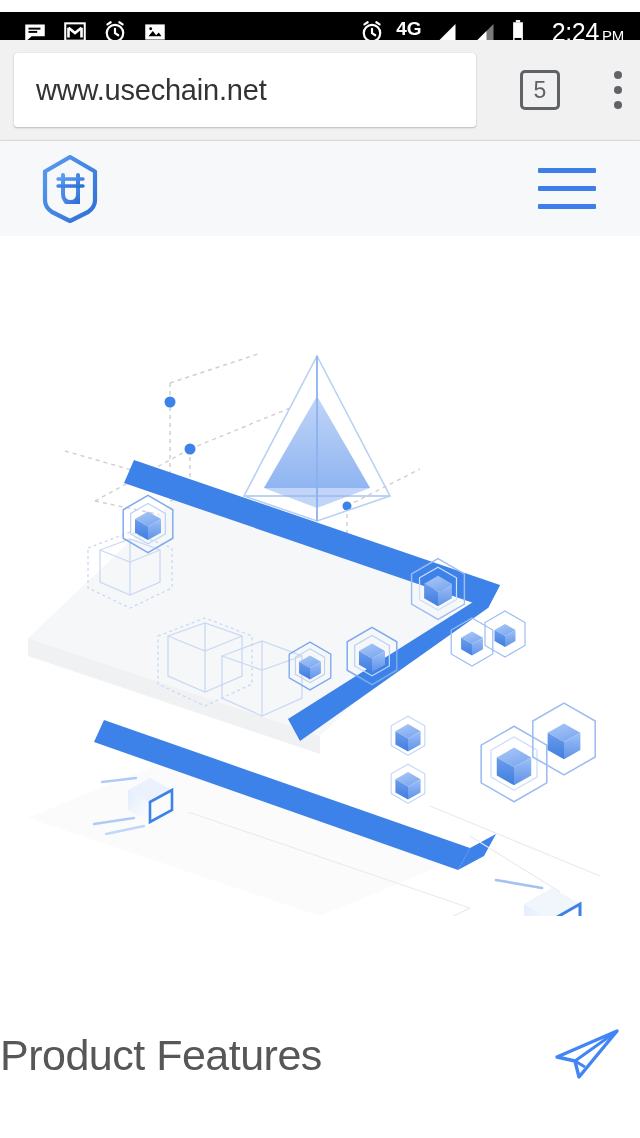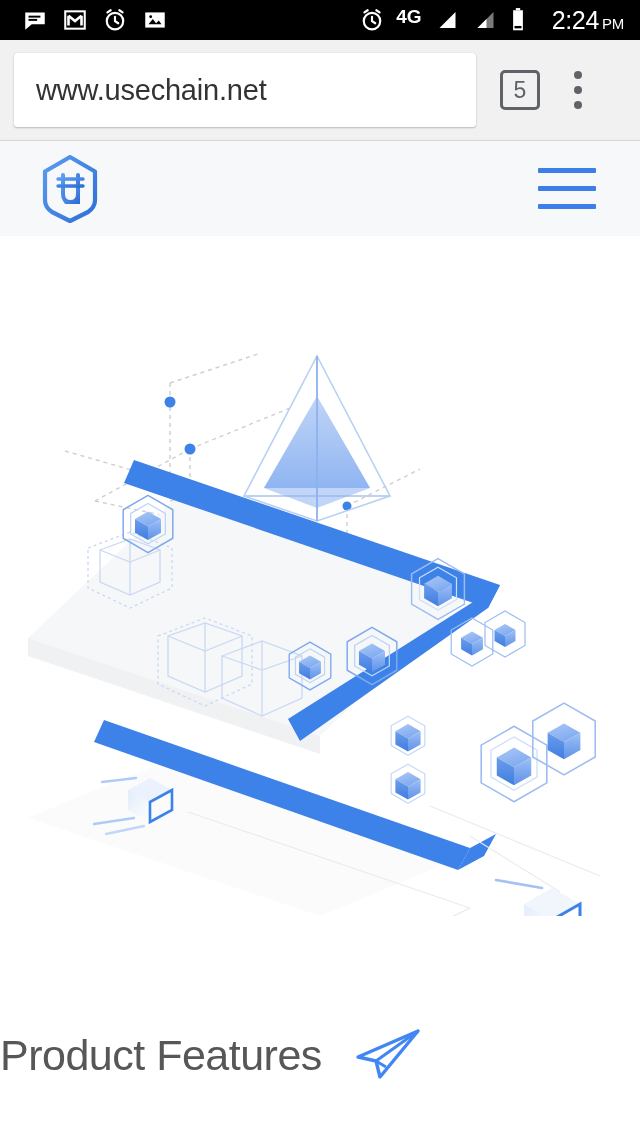--- a/index.html
+++ b/index.html
@@ -6,42 +6,42 @@
   html, body {
     width: 640px; height: 1138px;
     background: #ffffff;
     font-family: "Liberation Sans", sans-serif;
     overflow: hidden;
   }
   .phone { position: relative; width: 640px; height: 1138px; background:#fff; }
 
   
   .statusbar {
-    position: absolute; top:0; left:0; width:640px; height:40px;
+    position: absolute; top:12px; left:0; width:640px; height:40px;
     background:#000; display:flex; align-items:center;
   }
   .sb-left { display:flex; align-items:center; gap:14px; margin-left:22px; }
   .sb-right { display:flex; align-items:center; gap:11px; margin-left:auto; margin-right:16px; }
   .sb-icon { display:block; }
   .sb-4g {
     color:#fff; font-size:19px; font-weight:bold; letter-spacing:0px;
     font-family:"Liberation Sans", sans-serif; line-height:1;
     position:relative; top:-4px;
   }
   .sb-time {
     color:#fff; font-size:25px; font-family:"Liberation Sans", sans-serif;
     letter-spacing:-0.3px;
     margin-left:14px;
   }
   .sb-ampm { font-size:15px; margin-left:3px; }
 
   
   .chrome-bar {
     position:absolute; top:40px; left:0; width:640px; height:100px;
-    background:#f1f1f1; display:flex; align-items:center;
+    background:#f1f1f1; display:flex; align-items:center;gap:20px;
   }
   .urlbox {
     margin-left:14px; width:462px; height:74px; background:#fff;
     border-radius:3px; display:flex; align-items:center;
     box-shadow:0 1px 2px rgba(0,0,0,.22), 0 0 1px rgba(0,0,0,.18);
   }
   .urltext {
     margin-left:22px; font-size:29px; color:#333; letter-spacing:-0.2px;
     font-family:"Liberation Sans", sans-serif; white-space:nowrap;
   }
@@ -66,21 +66,21 @@
   .hamburger span { display:block; width:58px; height:5px; background:#3d7ee8; border-radius:1px; }
 
   
   .page { position:absolute; top:236px; left:0; width:640px; height:902px; background:#fff; overflow:hidden; }
   .hero { position:absolute; top:100px; left:0; width:640px; height:580px; }
   .hero svg { display:block; }
 
   
   .features-row {
     position:absolute; top:774px; left:0; width:623px; height:90px;
-    display:flex; align-items:center; justify-content:flex-start; gap:32px;
+    display:flex; align-items:center; justify-content:space-between; gap:32px;
   }
   .features-title {
     font-size:43px; color:#575757; font-family:"Liberation Sans", sans-serif;
     letter-spacing:-0.5px; font-weight:400;
   }
   .plane { width:70px; height:60px; }
 </style>
 </head>
 <body>
 

